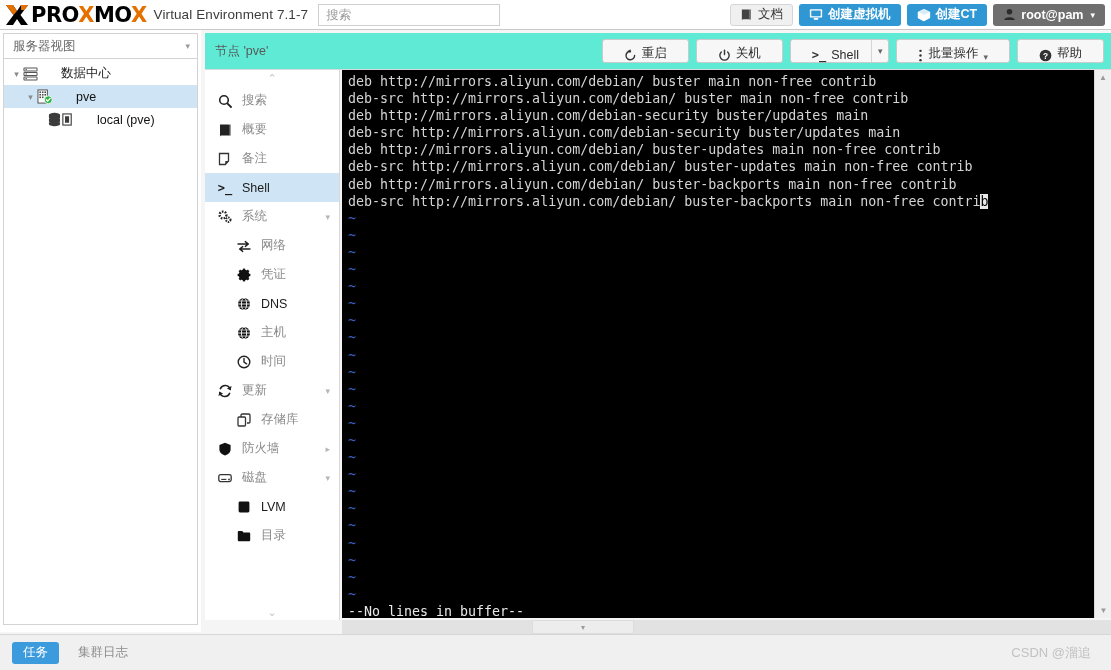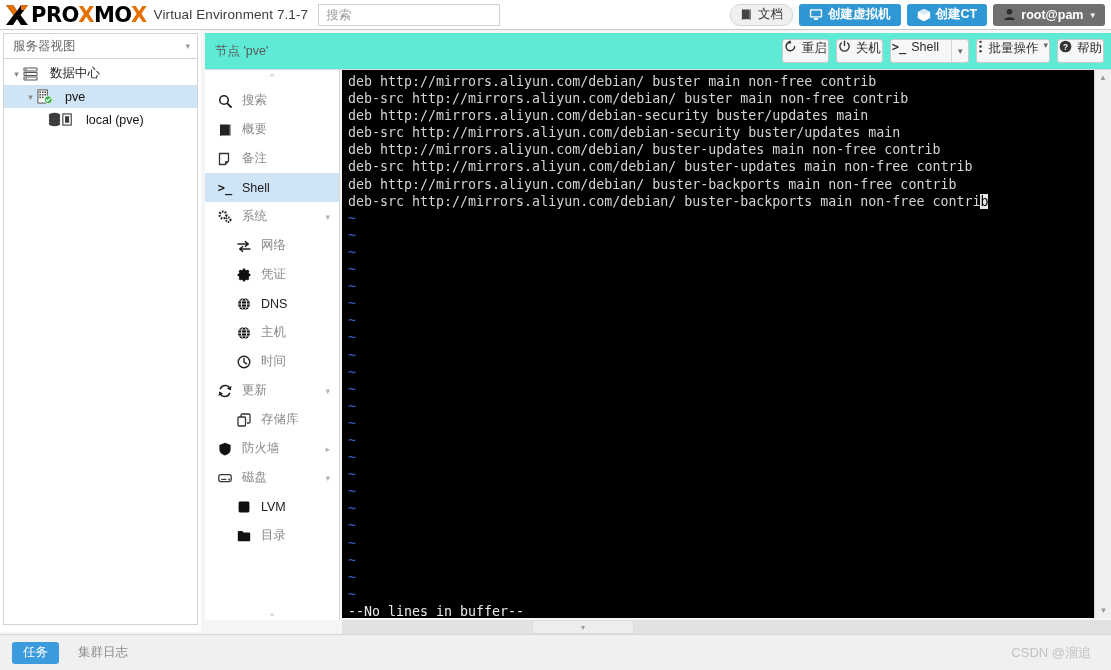--- a/index.html
+++ b/index.html
@@ -30,40 +30,40 @@
     border:1px solid #cfcfcf; background:#fff;
     font-size:12.5px; color:#9a9a9a; padding:0 7px; line-height:20px;
     display:flex; align-items:center;
   }
   .top-right { margin-left:auto; display:flex; align-items:center; gap:6px; padding-right:6px; }
   .tb-btn {
     height:22px; display:flex; align-items:center; gap:5px;
     padding:0 9px; font-size:12.5px; border-radius:3px; cursor:pointer;
     border:1px solid transparent; white-space:nowrap;
   }
-  .tb-doc { background:#f0f0f0; border-color:#d6d6d6; color:#333;border-radius:10px; }
+  .tb-doc { background:#f0f0f0; border-color:#d6d6d6; color:#333; }
   .tb-blue { background:#2f98d4; color:#fff; font-weight:bold; }
   .tb-user { background:#6f6f6f; color:#fff; font-weight:bold; }
   .tb-ico { display:inline-flex; align-items:center; }
 
   
   .leftpanel { position:absolute; left:0; top:30px; width:201px; height:602px; background:#fff; }
   .tree-head {
     height:26px; border:1px solid #d3d3d3; background:#fff;
     display:flex; align-items:center; justify-content:space-between;
     padding:0 7px 0 9px; font-size:12.5px; color:#6a6a6a; margin:3px 3px 0 3px;
   }
   .tree-body { border:1px solid #d3d3d3; border-top:none; margin:0 3px; height:566px; background:#fff; padding-top:3px; }
   .tnode { display:flex; align-items:center; height:23px; font-size:12.5px; cursor:pointer; }
   .tnode.lvl0 { padding-left:6px; }
   .tnode.lvl1 { padding-left:20px; }
   .tnode.lvl2 { padding-left:44px; }
   .tnode.sel { background:#cfe4f5; }
   .twist { width:13px; color:#8a8a8a; font-size:9px; display:inline-flex; justify-content:center; }
-  .t-label { margin-left:12px; color:#111;text-align:center; }
+  .t-label { margin-left:23px; color:#111;text-align:center; }
   .t-label.dc { color:#1b1b1b; }
 
   
   .midpanel {
     position:absolute; left:205px; top:70px; width:135px; height:550px;
     background:#fff; border-right:1px solid #d9d9d9;
   }
   .scroll-arrow { height:16px; display:flex; align-items:center; justify-content:center; color:#c4c4c4; font-size:11px; }
   .mitem { display:flex; align-items:center; height:29px; font-size:12.5px; cursor:pointer; position:relative; }
   .mitem .mi-ico { width:22px; display:inline-flex; justify-content:center; align-items:center; }
@@ -77,21 +77,21 @@
 
   
   .nodebar {
     position:absolute; left:205px; top:33px; width:906px; height:37px;
     background:#5eead4; border-bottom:1px solid #d9d9d9;
     display:flex; align-items:center; padding:0 7px 0 10px;
   }
   .node-title { font-size:12.5px; color:#5a5a5a; }
   .nb-right { margin-left:auto; display:flex; align-items:center; gap:7px; }
   .nb-btn {
-    height:24px; display:flex; align-items:flex-start; gap:5px; padding:0 1px;
+    height:24px; display:flex; align-items:flex-end; gap:5px; padding:0 21px;
     background:#f7f7f7; border:1px solid #cacaca; border-radius:3px;
     font-size:12.5px; color:#2b2b2b; cursor:pointer; white-space:nowrap;
   }
   .nb-split { padding-right:0; }
   .nb-arrow { border-left:1px solid #d5d5d5; padding:0 6px; height:100%; display:flex; align-items:center; color:#666; font-size:9px; }
 
   
   .termwrap { position:absolute; left:342px; top:70px; width:769px; height:548px; background:#000; overflow:hidden; }
   .term {
     position:absolute; left:0; top:0; width:748px; height:548px;

